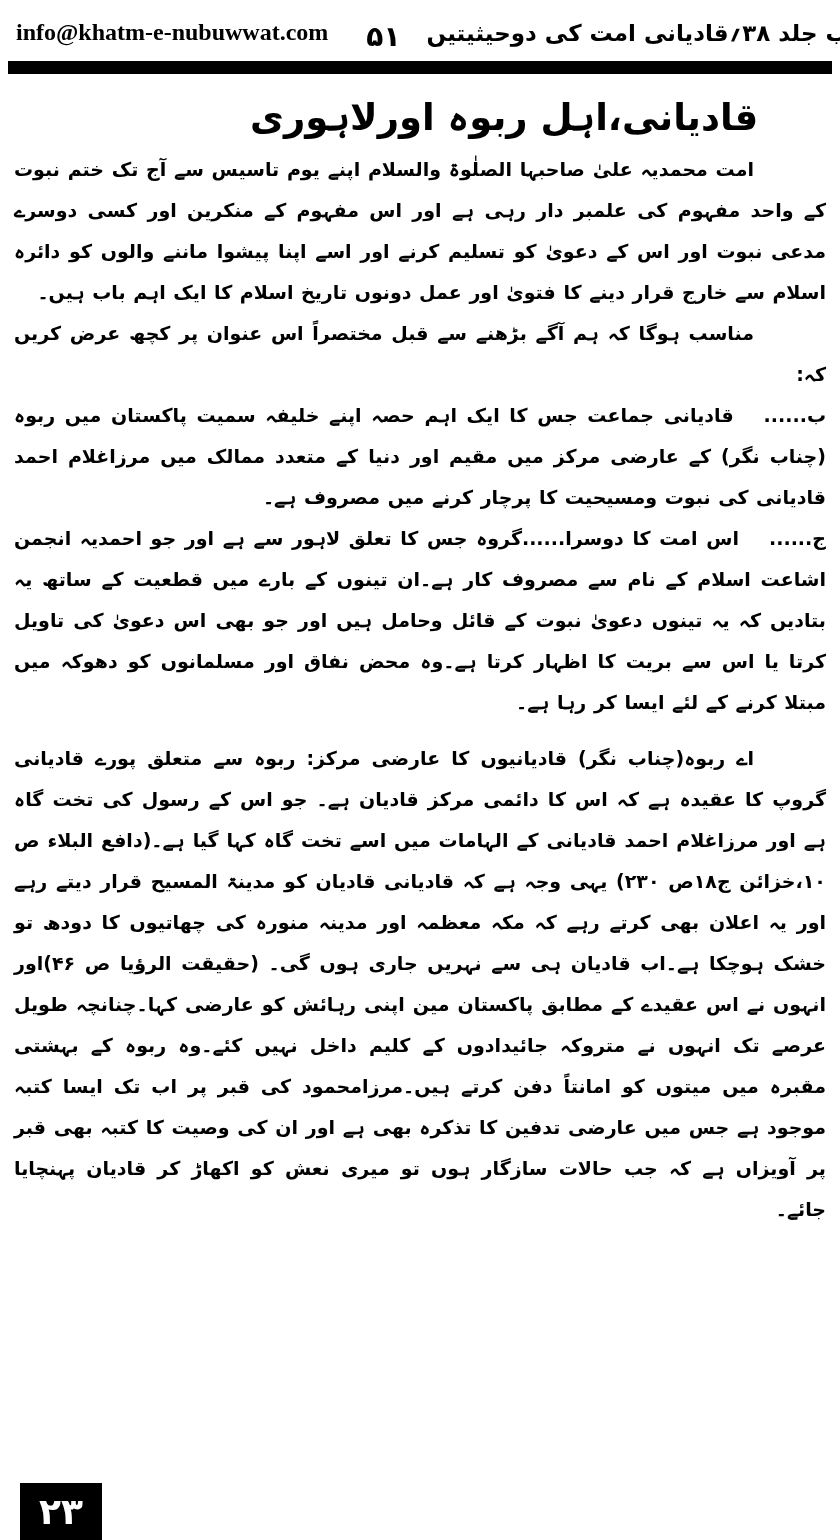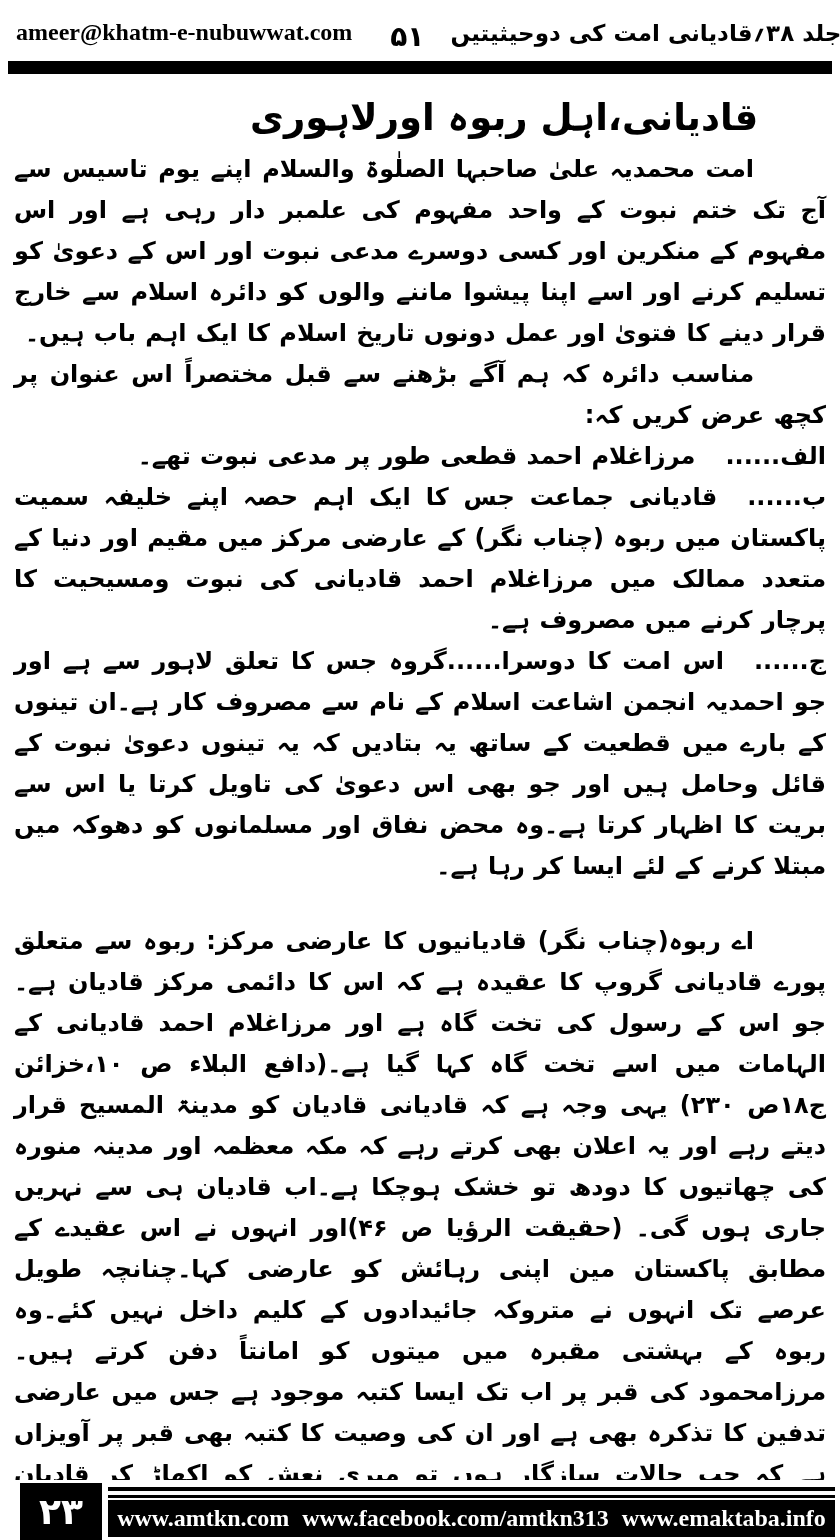--- a/index.html
+++ b/index.html
@@ -14,26 +14,26 @@
   .hdr-page { font-weight:bold; font-size:28px; margin:8px 26px 0 38px; }
   .hdr-title { flex:1; direction:rtl; text-align:left; font-weight:bold; font-size:23px; white-space:nowrap; }
   .hdr-rule { height:13px; background:#000; margin:6px 8px 0 8px; }
   
   .doc-title {
     direction:rtl; text-align:left; font-weight:bold; font-size:37px;
     margin:22px 30px 10px 0; padding-left:250px;
   }
   .body-text { direction:rtl; padding:0 14px; }
   .para, .list-item, .section-para {
-    font-size:24px; font-weight:bold; line-height:41px;
+    font-size:19px; font-weight:bold; line-height:41px;
     text-align:justify; margin:0; word-spacing:1px;
   }
   .para.indent, .section-para { text-indent:72px; }
   .li-label { display:inline-block; padding-left:30px; }
-  .section-para { margin-top:34px; }
+  .section-para { margin-top:15px; }
   
   .footer { position:absolute; left:0; right:0; bottom:0; height:60px; background:#fff; }
   .footer-num {
     position:absolute; left:20px; bottom:0; width:82px; height:57px;
     background:#000; color:#fff; font-weight:bold; font-size:36px;
     display:flex; align-items:center; justify-content:center;
   }
   .footer-right { position:absolute; left:108px; right:5px; bottom:3px; }
   .footer-dbl { height:11px; border-top:4px solid #000; border-bottom:3px solid #000; box-sizing:border-box; background:#fff; }
   .footer-bar {
@@ -42,44 +42,37 @@
     font-family:"Liberation Serif", serif; font-weight:bold; font-size:24px;
     word-spacing:7px; white-space:nowrap;
   }
 </style>
 </head>
 <body>
 
 <div class="page">
 
   <div class="hdr">
-    <span class="hdr-email">ameer@khatm-e-nubuwwat.com</span>
+    <span class="hdr-email">info@khatm-e-nubuwwat.com</span>
     <span class="hdr-page">۵۱</span>
     <span class="hdr-title" dir="rtl">احتساب جلد ۳۸؍قادیانی امت کی دوحیثیتیں</span>
   </div>
   <div class="hdr-rule"></div>
 
   <div class="doc-title">قادیانی،اہل ربوہ اورلاہوری</div>
 
   <div class="body-text">
     <p class="para indent">امت محمدیہ علیٰ صاحبہا الصلٰوۃ والسلام اپنے یوم تاسیس سے آج تک ختم نبوت کے واحد مفہوم کی علمبر دار رہی ہے اور اس مفہوم کے منکرین اور کسی دوسرے مدعی نبوت اور اس کے دعویٰ کو تسلیم کرنے اور اسے اپنا پیشوا ماننے والوں کو دائرہ اسلام سے خارج قرار دینے کا فتویٰ اور عمل دونوں تاریخ اسلام کا ایک اہم باب ہیں۔</p>
-    <p class="para indent">مناسب دائرہ کہ ہم آگے بڑھنے سے قبل مختصراً اس عنوان پر کچھ عرض کریں کہ:</p>
+    <p class="para indent">مناسب ہوگا کہ ہم آگے بڑھنے سے قبل مختصراً اس عنوان پر کچھ عرض کریں کہ:</p>
 
-    <p class="list-item"><span class="li-label">الف......</span><span>مرزاغلام احمد قطعی طور پر مدعی نبوت تھے۔</span></p>
 
     <p class="list-item"><span class="li-label">ب......</span><span>قادیانی جماعت جس کا ایک اہم حصہ اپنے خلیفہ سمیت پاکستان میں ربوہ (چناب نگر) کے عارضی مرکز میں مقیم اور دنیا کے متعدد ممالک میں مرزاغلام احمد قادیانی کی نبوت ومسیحیت کا پرچار کرنے میں مصروف ہے۔</span></p>
 
     <p class="list-item"><span class="li-label">ج......</span><span>اس امت کا دوسرا......گروہ جس کا تعلق لاہور سے ہے اور جو احمدیہ انجمن اشاعت اسلام کے نام سے مصروف کار ہے۔ان تینوں کے بارے میں قطعیت کے ساتھ یہ بتادیں کہ یہ تینوں دعویٰ نبوت کے قائل وحامل ہیں اور جو بھی اس دعویٰ کی تاویل کرتا یا اس سے بریت کا اظہار کرتا ہے۔وہ محض نفاق اور مسلمانوں کو دھوکہ میں مبتلا کرنے کے لئے ایسا کر رہا ہے۔</span></p>
 
     <p class="section-para">اے ربوہ(چناب نگر) قادیانیوں کا عارضی مرکز: ربوہ سے متعلق پورے قادیانی گروپ کا عقیدہ ہے کہ اس کا دائمی مرکز قادیان ہے۔ جو اس کے رسول کی تخت گاہ ہے اور مرزاغلام احمد قادیانی کے الہامات میں اسے تخت گاہ کہا گیا ہے۔(دافع البلاء ص ۱۰،خزائن ج۱۸ص ۲۳۰) یہی وجہ ہے کہ قادیانی قادیان کو مدینۃ المسیح قرار دیتے رہے اور یہ اعلان بھی کرتے رہے کہ مکہ معظمہ اور مدینہ منورہ کی چھاتیوں کا دودھ تو خشک ہوچکا ہے۔اب قادیان ہی سے نہریں جاری ہوں گی۔ (حقیقت الرؤیا ص ۴۶)اور انہوں نے اس عقیدے کے مطابق پاکستان مین اپنی رہائش کو عارضی کہا۔چنانچہ طویل عرصے تک انہوں نے متروکہ جائیدادوں کے کلیم داخل نہیں کئے۔وہ ربوہ کے بہشتی مقبرہ میں میتوں کو امانتاً دفن کرتے ہیں۔مرزامحمود کی قبر پر اب تک ایسا کتبہ موجود ہے جس میں عارضی تدفین کا تذکرہ بھی ہے اور ان کی وصیت کا کتبہ بھی قبر پر آویزاں ہے کہ جب حالات سازگار ہوں تو میری نعش کو اکھاڑ کر قادیان پہنچایا جائے۔</p>
   </div>
 
   <div class="footer">
     <div class="footer-num">۲۳</div>
-    <div class="footer-right">
-      <div class="footer-dbl"></div>
-      <div class="footer-bar">
-        <span>www.amtkn.com www.facebook.com/amtkn313 www.emaktaba.info</span>
-      </div>
-    </div>
   </div>
 
 </div>
 
 </body></html>

